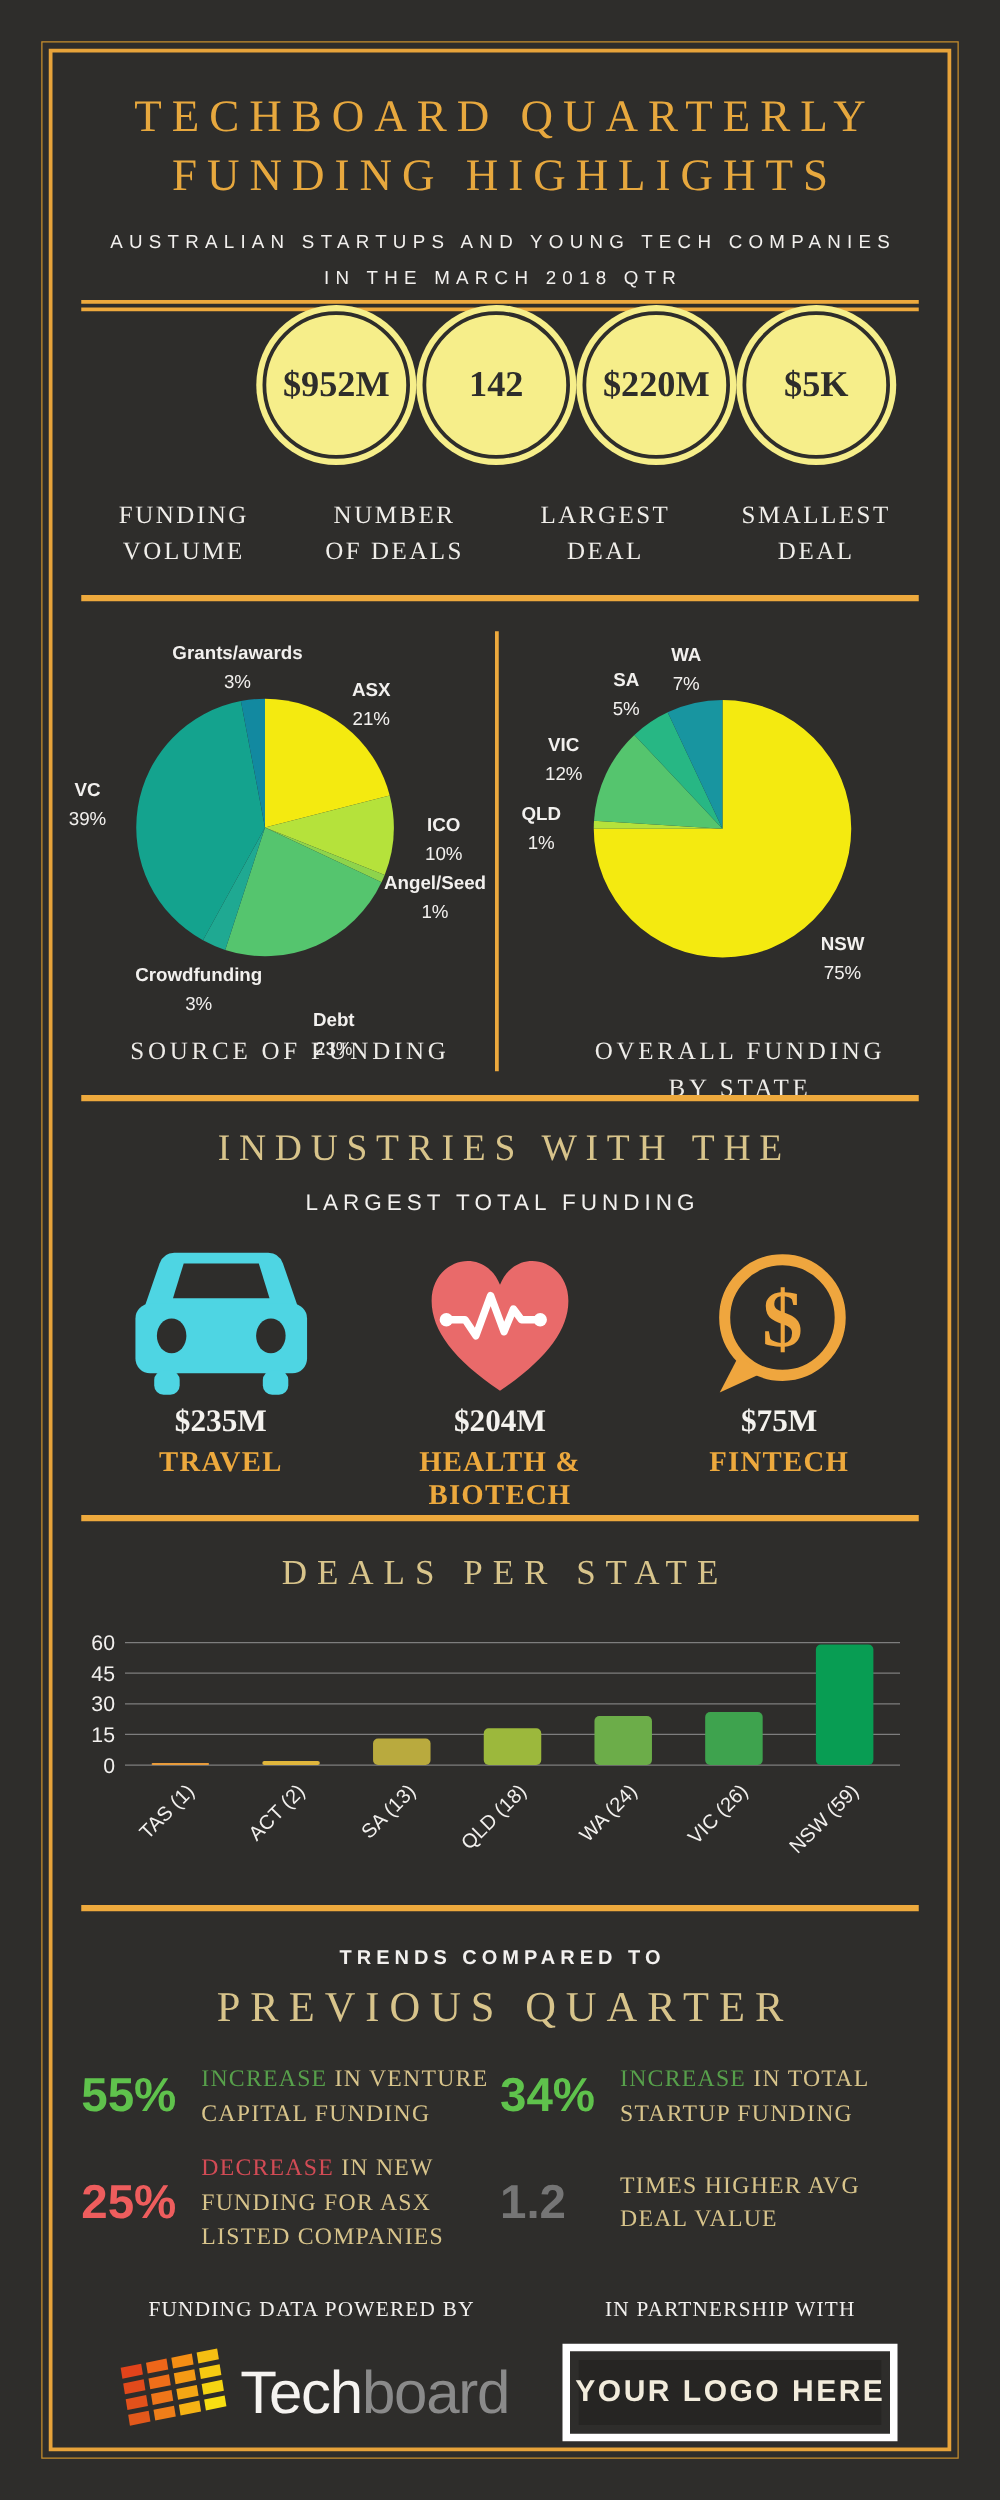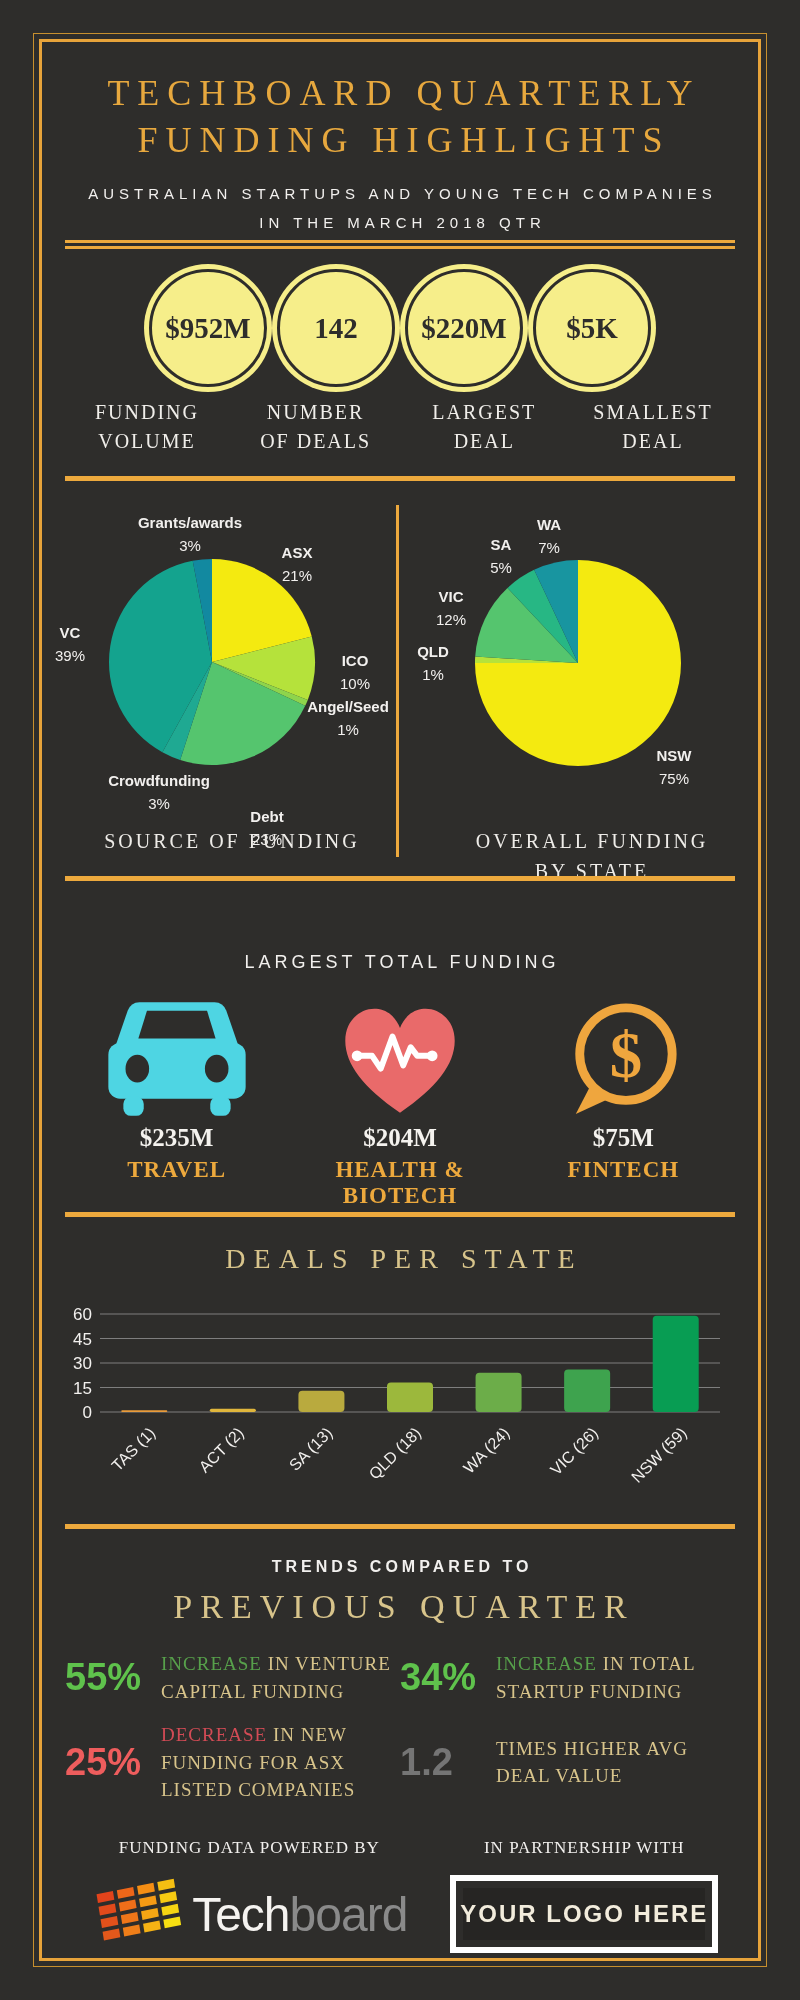--- a/index.html
+++ b/index.html
@@ -16,21 +16,21 @@
            line-height:1.3; padding-left:8px; }
   .subtitle { top:180px; text-align:center; color:#f2f0ee; font-family:"Liberation Sans", sans-serif;
               font-size:15px; letter-spacing:5px; line-height:1.9; padding-left:5px; }
 
   
   .divider { height:5px; background:#eda93d; }
   .divider-double { height:9px; background:transparent; border-top:3px solid #eda93d; border-bottom:3px solid #eda93d; }
   .d1 { top:240px; } .d2 { top:476px; } .d3 { top:876px; } .d4 { top:1212px; } .d5 { top:1524px; }
 
   
-  .stats-row { top:264px; display:flex; justify-content:center; padding:0 18px; }
+  .stats-row { top:244px; display:flex; justify-content:flex-end; padding:0 18px; }
   .stat { width:128px; text-align:center; }
   .stat-circle { position:relative; width:128px; height:128px; border-radius:50%; background:#f6ee8a;
                  display:flex; align-items:center; justify-content:center; }
   .stat-circle::after { content:""; position:absolute; inset:5px; border:3px solid #2e2d2b; border-radius:50%; }
   .stat-value { font-weight:bold; font-size:29px; color:#2e2d2b; letter-spacing:0; }
   .stats-labels { top:398px; display:flex; justify-content:space-between; padding:0 6px; }
   .stat-label { width:152px; text-align:center; color:#f0eeea; font-size:20px; letter-spacing:2px; line-height:1.45; }
 
   
   .pies { position:absolute; left:40px; right:40px; top:500px; height:376px; }
@@ -220,20 +220,21 @@
         <span class="pl-pct">7%</span>
       </div>
       <div class="pie-caption">
         <div>OVERALL FUNDING</div>
         <div>BY STATE</div>
       </div>
     </div>
   </div>
   <div class="abs divider d3"></div>
 
+  <div class="abs ind-h1">INDUSTRIES WITH THE</div>
   <div class="abs ind-h2">LARGEST TOTAL FUNDING</div>
   <div class="abs ind-row">
     <div class="ind-item">
       <div class="ind-icon">
         <svg width="152" height="118" viewBox="0 0 140 110">
           <path d="M35,2 L105,2 Q113,2 116,10 L127,42 L13,42 L24,10 Q27,2 35,2 Z" fill="#4ed5e3"></path>
           <path d="M42,10 L98,10 L106,36 L34,36 Z" fill="#2e2d2b"></path>
           <rect x="6" y="40" width="128" height="52" rx="11" fill="#4ed5e3"></rect>
           <ellipse cx="33" cy="64" rx="11" ry="13" fill="#2e2d2b"></ellipse>
           <ellipse cx="107" cy="64" rx="11" ry="13" fill="#2e2d2b"></ellipse>

